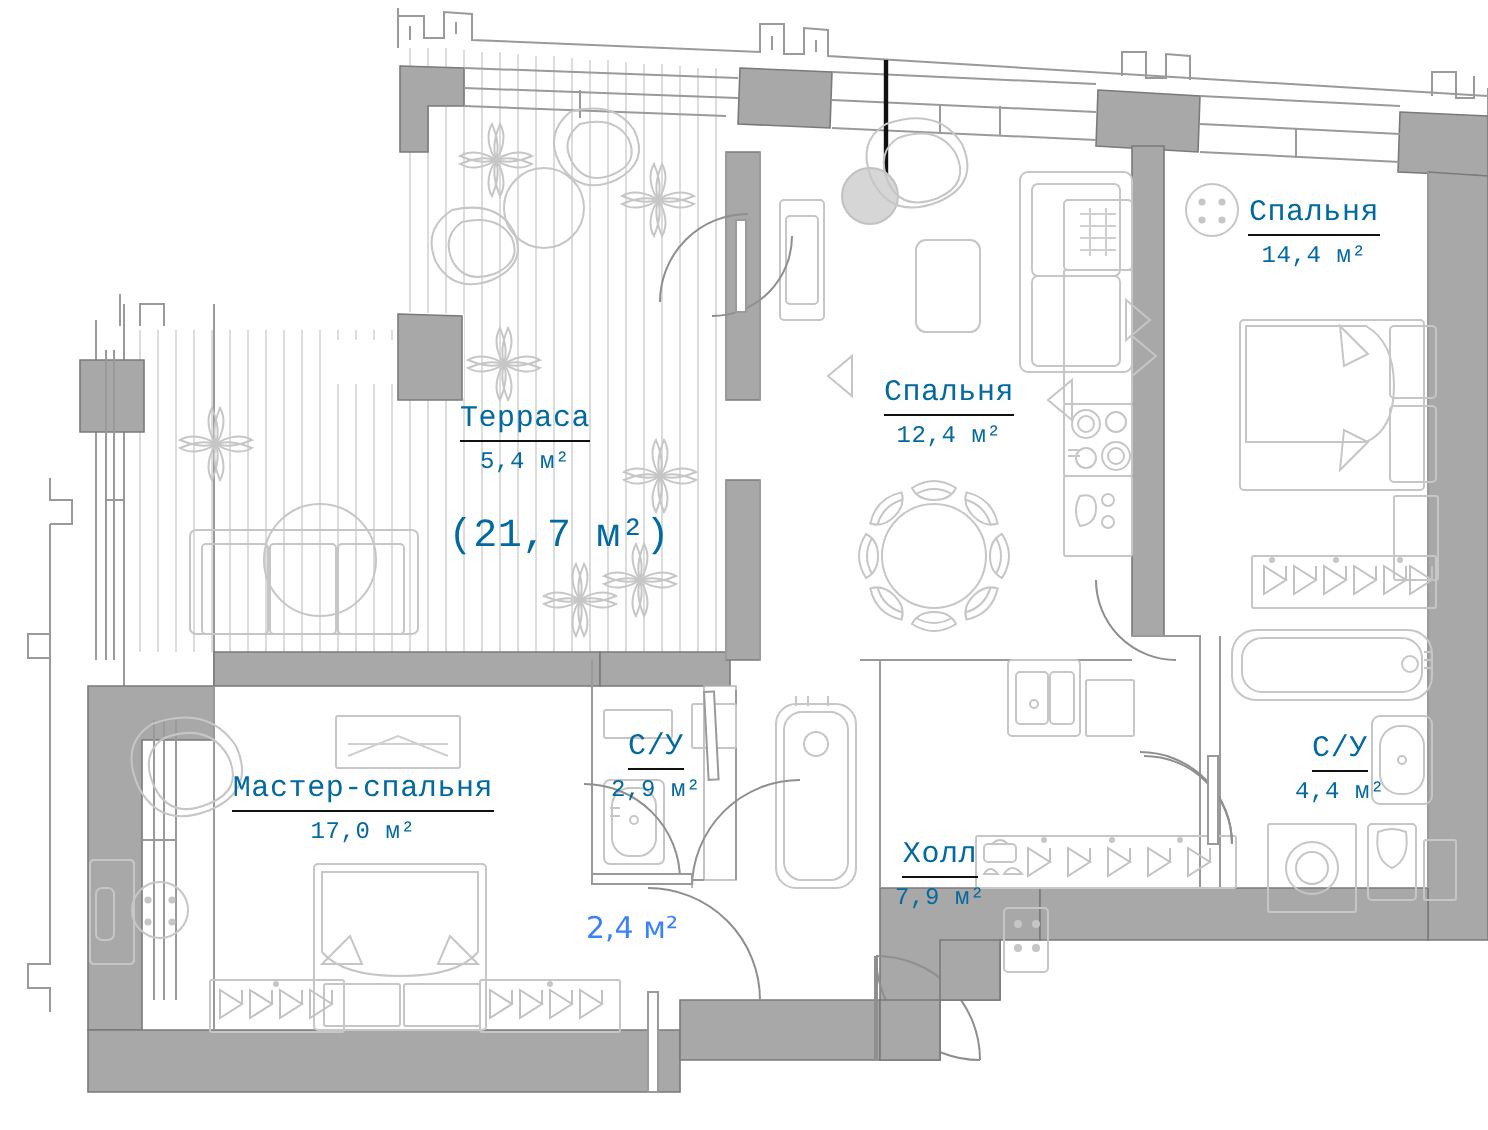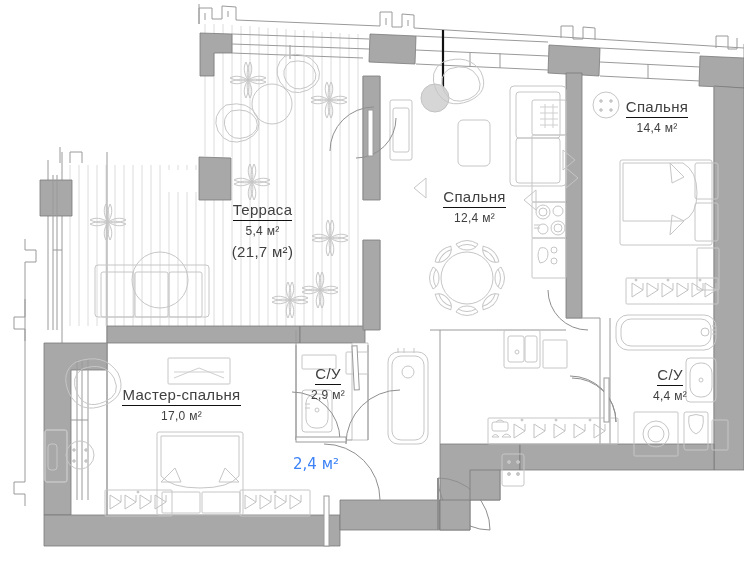--- a/index.html
+++ b/index.html
@@ -1,26 +1,26 @@
 <!DOCTYPE html>
 <html><head>
 <meta charset="utf-8">
 <style>
   html,body{margin:0;padding:0;background:#ffffff;}
   body{width:744px;height:565px;overflow:hidden;
        font-family:"DejaVu Sans","Liberation Sans",sans-serif;}
   #plan{position:relative;width:744px;height:565px;background:#fff;}
   #plan svg{display:block;}
-  .lbl{position:absolute;text-align:center;color:#404040;
-       font-family:Liberation Sans, sans-serif;
+  .lbl{position:absolute;text-align:center;color:#0369a1;
+       font-family:Liberation Mono, monospace;
        white-space:nowrap;line-height:1.22;}
   .lbl .nm{font-size:15px;letter-spacing:.3px;
            border-bottom:1.6px solid #111;display:inline-block;padding-bottom:1px;}
   .lbl .ar{font-size:12px;letter-spacing:.3px;display:block;margin-top:3px;}
-  .lbl .ar2{font-size:15px;letter-spacing:.3px;display:block;margin-top:4px;}
+  .lbl .ar2{font-size:20px;letter-spacing:.3px;display:block;margin-top:18px;text-align:right;}
   .only-area{position:absolute;font-size:15px;color:#3b82f6;white-space:nowrap;}
 </style>
 </head>
 <body>
 
 <div id="plan">
 
 <svg width="744" height="565" viewBox="0 0 744 565">
   <defs>
     <g id="hanger">
@@ -452,18 +452,22 @@
 <div class="lbl" style="left:297px;top:364px;width:62px;">
   <span class="nm">С/У</span>
   <span class="ar"><span>2,9</span> <span>м²</span></span>
 </div>
 
 <div class="lbl" style="left:637px;top:365px;width:66px;">
   <span class="nm">С/У</span>
   <span class="ar"><span>4,4</span> <span>м²</span></span>
 </div>
 
+<div class="lbl" style="left:432px;top:418px;width:76px;">
+  <span class="nm">Холл</span>
+  <span class="ar"><span>7,9</span> <span>м²</span></span>
+</div>
 
 <div class="only-area" style="left:293px;top:455px;">
   <span>2,4</span> <span>м²</span>
 </div>
 
 </div>
 
 </body></html>

